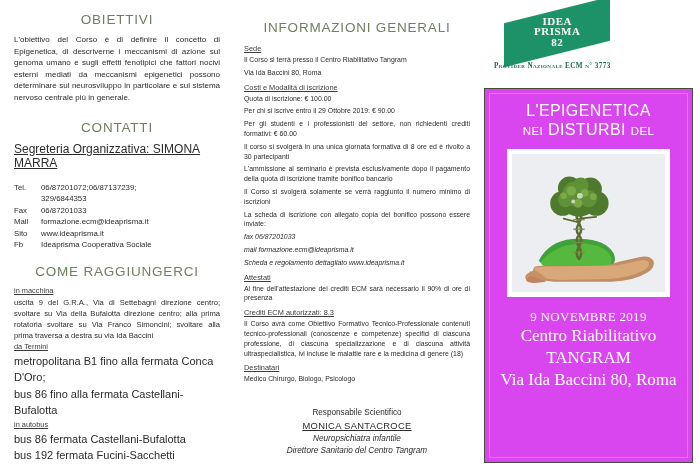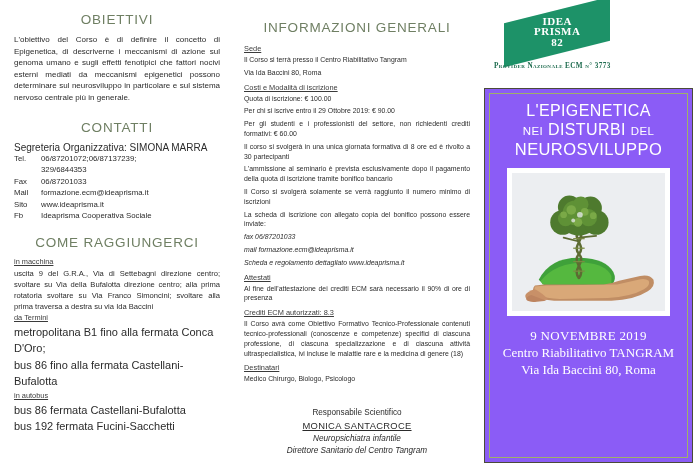--- a/index.html
+++ b/index.html
@@ -40,21 +40,21 @@
     display: block;
   }
 
   
   #panel-left {
     width: 234px; height: 467px;
     padding: 12px 14px 6px 14px;
   }
   #obiettivi-body { margin-bottom: 16px; font-size: 8px; line-height: 1.45; }
   #contatti-head { }
-  #segreteria { font-size: 10px; color: #2b2b2b; margin-bottom: 0; }
+  #segreteria { font-size: 12px; color: #2b2b2b; margin-bottom: 12px; text-decoration: underline; }
   .c-row { display: flex; font-size: 7.8px; line-height: 1.48; color: #2b2b2b; }
   .c-label { width: 27px; flex: 0 0 27px; }
   .c-val { flex: 1; }
   #raggiungerci-head { margin-top: 13px; }
   .dir-block { margin-bottom: 1px; }
   .dir-body { font-size: 7.6px; line-height: 1.45; color: #2b2b2b; text-align: justify; }
   .bus-line { font-size: 11px; line-height: 1.5; color: #2b2b2b; }
 
   
   #panel-mid {
@@ -112,21 +112,21 @@
     font-weight: 700;
     font-variant: small-caps;
     letter-spacing: 0.4px;
     font-family: "Liberation Serif", serif;
   }
   #poster {
     position: absolute;
     left: 2px; top: 88px;
     width: 209px; height: 375px;
     border: 1px solid #4a4a3a;
-    background: #8b5cf6;
+    background: #d946ef;
     padding: 4px;
   }
   #poster-inner {
     width: 100%; height: 100%;
     border: 1px solid #9fb06a;
     display: flex; flex-direction: column;
     align-items: center;
     padding: 8px 6px 6px 6px;
   }
   #poster-title {
@@ -151,21 +151,21 @@
     position: relative;
     overflow: hidden;
   }
   #poster-footer {
     margin-top: 11px;
     text-align: center;
     color: #ffffff;
     font-family: Liberation Serif, serif;
   }
   #date-line { font-size: 13px; letter-spacing: 0.3px; line-height: 1.35; }
-  #venue-line1, #venue-line2 { font-size: 13px; line-height: 1.3; }
+  #venue-line1, #venue-line2 { font-size: 17px; line-height: 1.3; }
 </style>
 </head>
 <body>
 
 <div id="brochure">
 
   <div id="panel-left">
 
     <div class="sec-head">OBIETTIVI</div>
     <div id="obiettivi-body" class="body-txt">L'obiettivo del Corso è di definire il concetto di Epigenetica, di descriverne i meccanismi di azione sul genoma umano e sugli effetti fenotipici che fattori nocivi esterni mediati da meccanismi epigenetici possono determinare sul neurosviluppo in particolare e sul sistema nervoso centrale più in generale.</div>
@@ -278,21 +278,20 @@
     <div id="poster">
       <div id="poster-inner">
 
         <div id="poster-title">
           <div id="t1">L'EPIGENETICA</div>
           <div id="t2">
             <span class="small">NEI</span>
             <span>DISTURBI</span>
             <span class="small">DEL</span>
           </div>
-          <div id="t3">NEUROSVILUPPO</div>
         </div>
 
         <div id="photo-frame">
           <div id="photo">
             <svg viewBox="0 0 160 145" width="100%" height="100%" preserveAspectRatio="xMidYMid slice">
               <rect x="0" y="0" width="160" height="145" fill="#eceef1"></rect>
 
               <path d="M28 112 Q40 88 72 89 Q98 90 106 104 Q110 112 104 118 L34 118 Z" fill="#3fa13a"></path>
               <path d="M30 113 Q46 94 76 94 Q98 96 104 108 L104 117 L32 117 Z" fill="#55b83f"></path>
 

